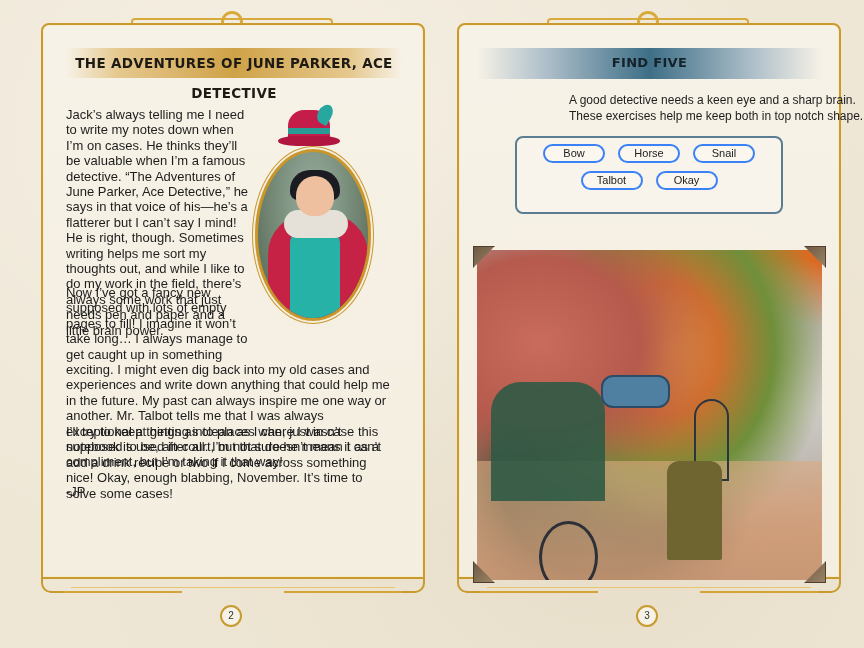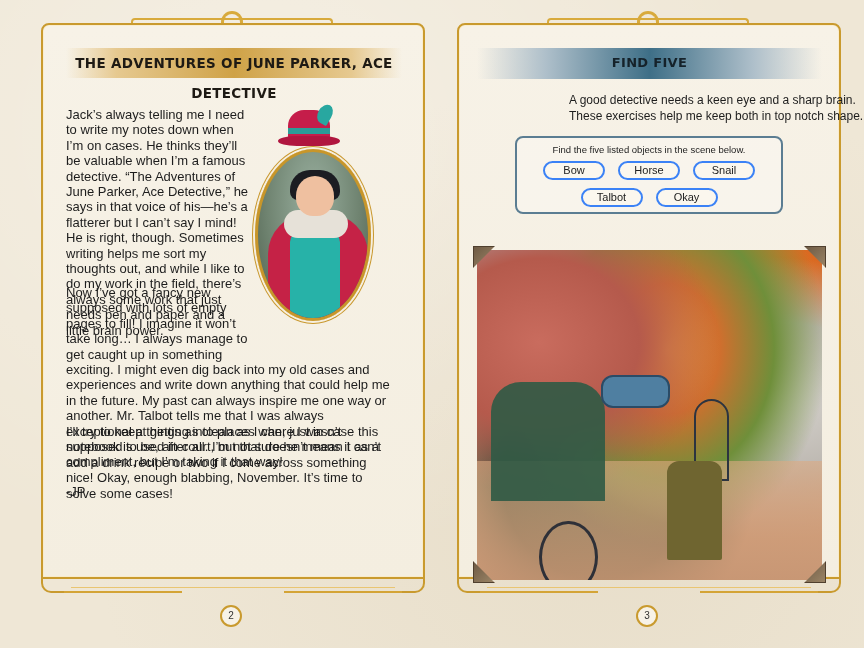--- a/index.html
+++ b/index.html
@@ -308,21 +308,20 @@
 <div class="page right">
   <div class="frame-top-ornament"></div>
   <div class="frame-top-knob"></div>
   <div class="frame"></div>
 
   <div class="banner blue">FIND FIVE</div>
 
   <p class="intro">A good detective needs a keen eye and a sharp brain. These exercises help me keep both in top notch shape.</p>
 
   <div class="find-box">
-    <p class="instr">Find the five listed objects in the scene below.</p>
     <div class="chips">
       <div class="chip">Bow</div>
       <div class="chip">Horse</div>
       <div class="chip">Snail</div>
       <div class="chip">Talbot</div>
       <div class="chip">Okay</div>
     </div>
   </div>
 
   <div class="scene" title="Hidden object street scene illustration">

